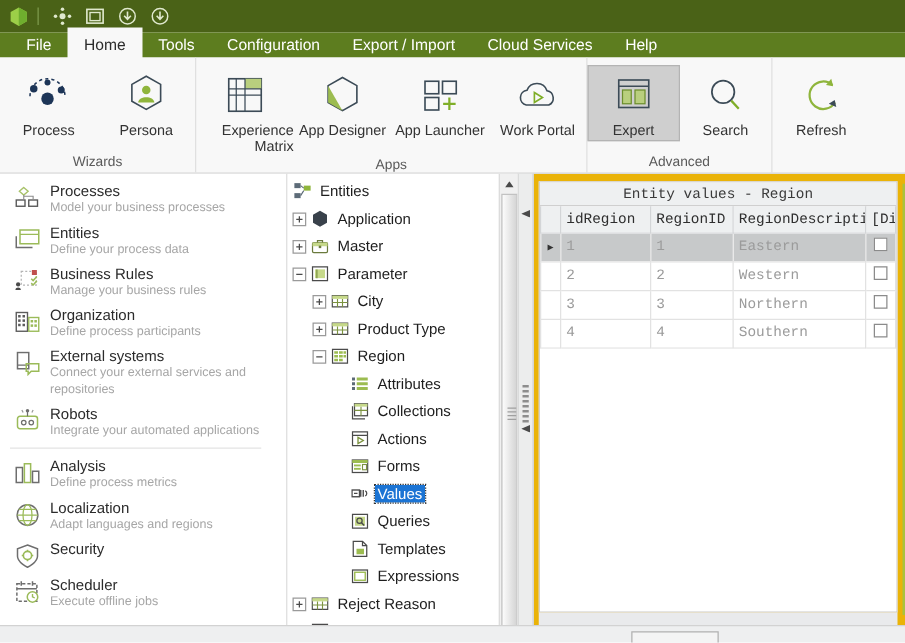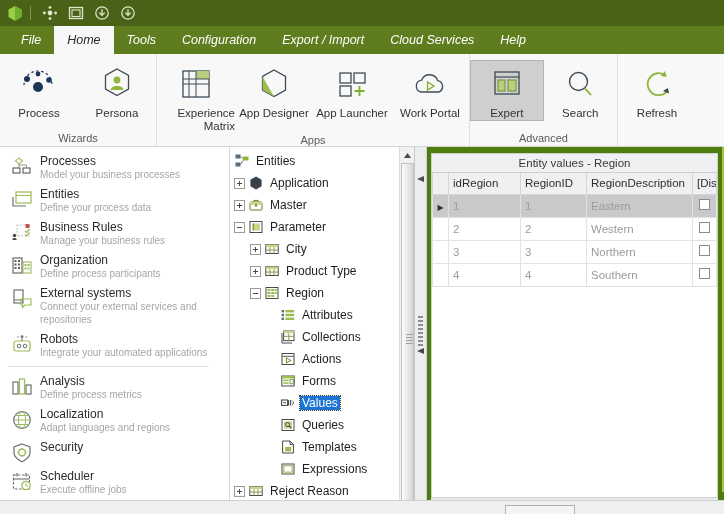--- a/index.html
+++ b/index.html
@@ -15,22 +15,22 @@
   .titlebar {
     height: 26px; background: #4a6217;
     display: flex; align-items: center; padding: 0 6px;
   }
   .tb-logo { width: 18px; height: 18px; display: flex; align-items: center; justify-content: center; }
   .tb-sep { width: 1px; height: 14px; background: #7e9a4d; margin: 0 6px; }
   .tb-btn { width: 26px; height: 20px; display: flex; align-items: center; justify-content: center; cursor: default; }
 
   
   .tabbar {
-    height: 28px; background: #5d7d1f;
-    display: flex; align-items: flex-start; padding-left: 8px; font-style: italic;
+    height: 20px; background: #5d7d1f;
+    display: flex; align-items: center; padding-left: 8px;
   }
   .tab {
     height: 28px; padding: 0 13px; color: #ffffff; font-size: 12.5px;
     display: flex; align-items: center; white-space: nowrap;
   }
   .tab.active { background: #f8f8f8; color: #2b2b2b; }
 
   
   .ribbon {
     height: 93px; background: #f8f8f8; position: relative;
@@ -108,21 +108,21 @@
   .splitter {
     width: 12px; background: #eceded; position: relative;
     display: flex; align-items: center; justify-content: center;
     border-right: 1px solid #d0d0d0;
   }
   .sp-arrow { position: absolute; font-size: 8px; color: #555; }
   .sp-grip { width: 5px; }
   .sp-grip i { display: block; height: 2px; background: #8d8d8d; margin: 2px 0; }
 
   
-  .gridpanel { flex: 1; background: #4d7c0f; padding: 6px 6px 0 4px; display: flex; flex-direction: column; }
+  .gridpanel { flex: 1; background: #eab308; padding: 6px 6px 0 4px; display: flex; flex-direction: column; font-family: Liberation Mono, monospace; }
   .gridcard { background: #fff; border: 1px solid #cfcfcf; flex: 1; display: flex; flex-direction: column; }
   .gridtitle {
     height: 19px; background: #eef0f1; border-bottom: 1px solid #cfcfcf;
     font-size: 11.5px; color: #3a3a3a; display: flex; align-items: center; justify-content: center;
   }
   table.dg { width: 100%; border-collapse: collapse; table-layout: fixed; }
   table.dg th {
     background: #eef0f1; border: 1px solid #d3d5d7; border-top: none;
     font-size: 11.5px; font-weight: normal; color: #2e2e2e;
     height: 21px; padding: 0 4px; text-align: left; white-space: nowrap; overflow: hidden;

